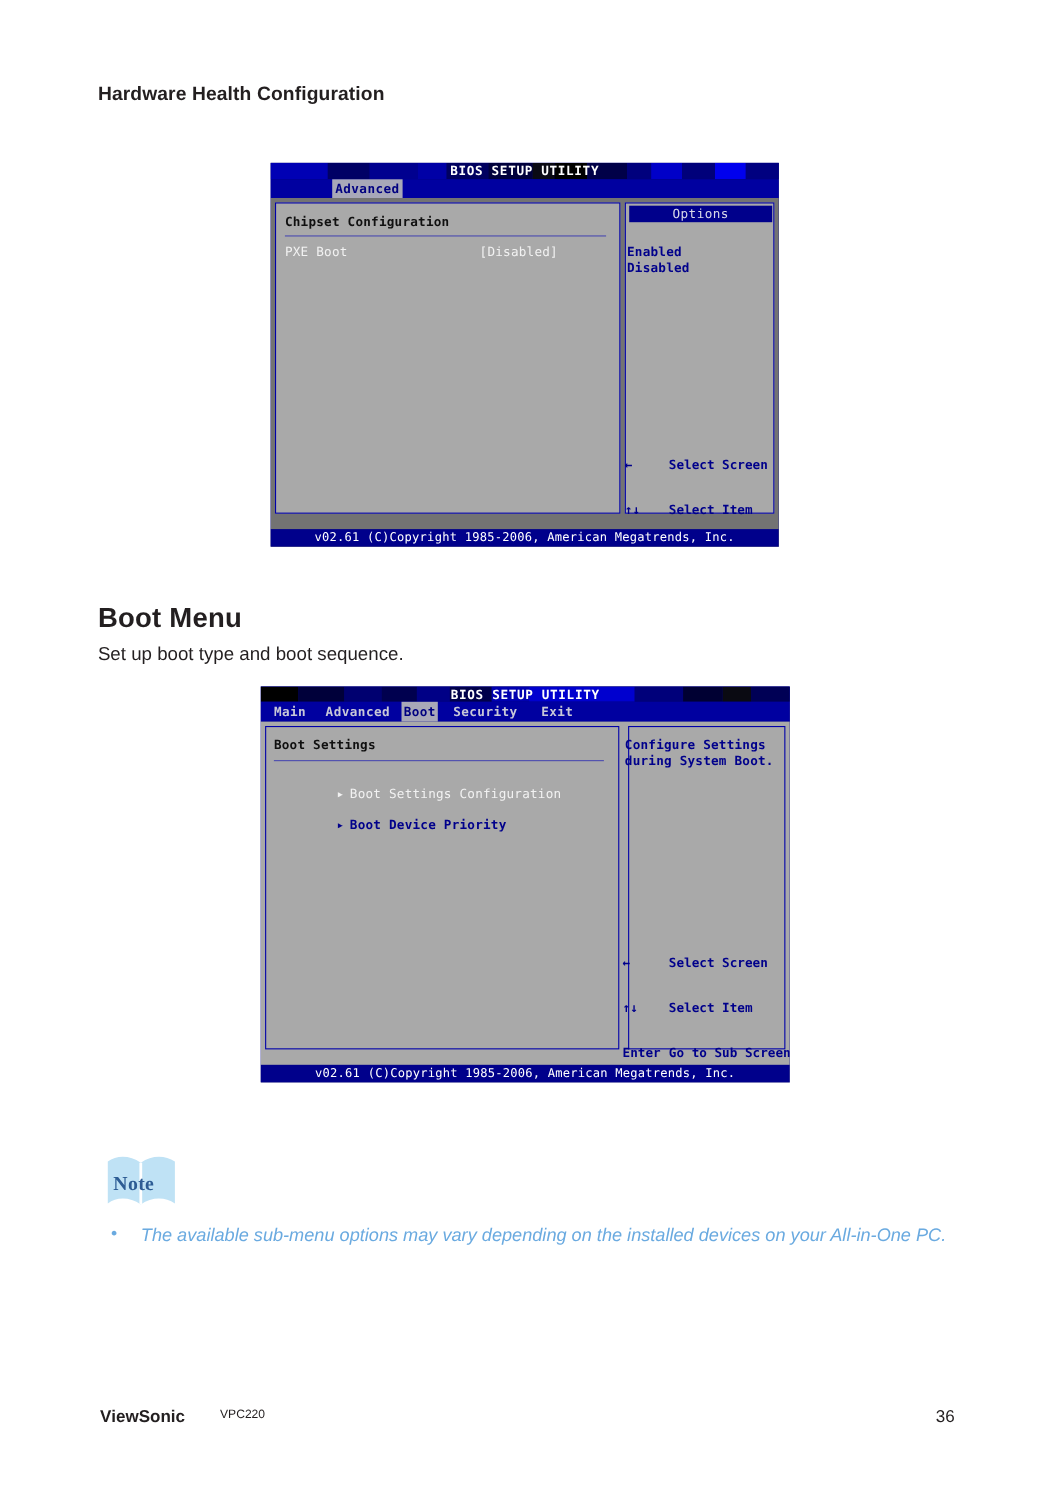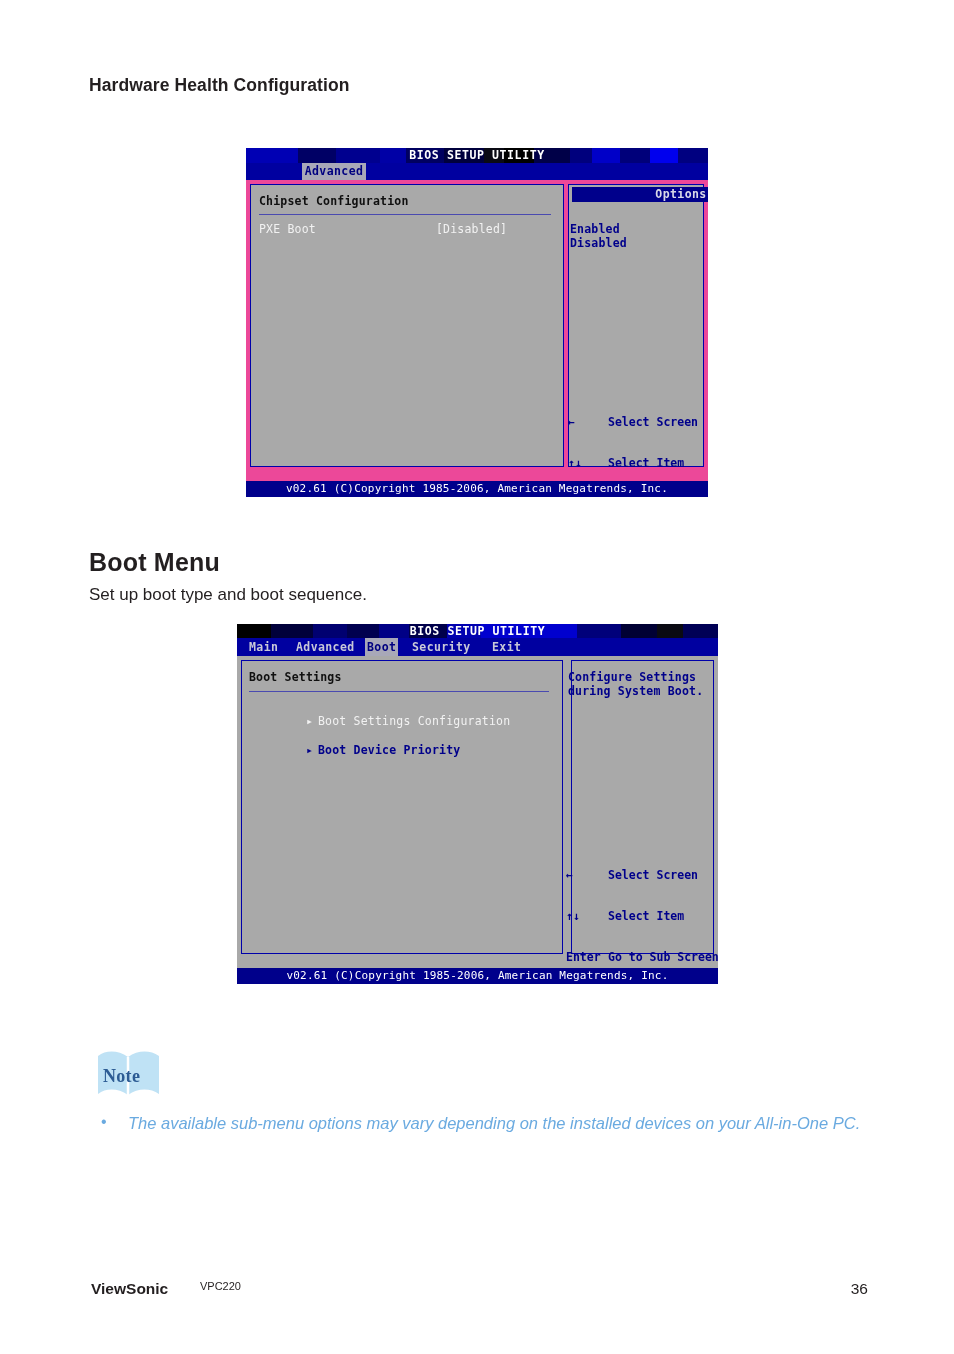--- a/index.html
+++ b/index.html
@@ -157,24 +157,23 @@
     position: absolute;
     height: 1px;
     background: #4a4ab0;
   }
   .opt-head {
     position: absolute;
     background: #00008b;
     color: #d8d8e8;
     font-size: 11.5px;
     text-align: center;
-    font-weight: bold;
+    font-weight: normal;
     letter-spacing: 0.4px;
     font-family: "DejaVu Sans Mono", "Liberation Mono", monospace;
-    padding-left: 44px;
   }
   .legend {
     position: absolute;
     font-family: "DejaVu Sans Mono", "Liberation Mono", monospace;
     font-size: 11.5px;
     line-height: 13.6px;
     color: #00008b;
     font-weight: bold;
     white-space: pre;
   }
@@ -264,21 +263,21 @@
       <div class="blkrow" style="left:374px; width:30px;  background:#00007a;"></div>
       <div class="blkrow" style="left:404px; width:28px;  background:#0000ee;"></div>
       <div class="blkrow" style="left:432px; width:30px;  background:#000080;"></div>
       <div class="bios-title-text">BIOS SETUP UTILITY</div>
     </div>
 
     <div class="bios-tabs" style="background:#0000a0;">
       <div class="bios-tab active" style="left:56px; width:60px; text-align:center;">Advanced</div>
     </div>
 
-    <div class="bios-body" style="position:absolute; left:0; top:32px; width:462px; height:317px; background:#ec4899;">
+    <div class="bios-body" style="position:absolute; left:0; top:32px; width:462px; height:317px; background:#737373;">
 
       <div class="panel panel-left" style="left:4px; top:4px; width:314px; height:283px;"></div>
 
       <div class="bios-line t-dark" style="left:13px; top:14px;">Chipset Configuration</div>
       <div class="rule" style="left:13px; top:34px; width:292px;"></div>
 
       <div class="bios-line t-white" style="left:13px; top:42px;">PXE Boot</div>
       <div class="bios-line t-white" style="left:190px; top:42px;">[Disabled]</div>
 
       <div class="panel panel-right" style="right:4px; top:4px; width:136px; height:283px;"></div>

